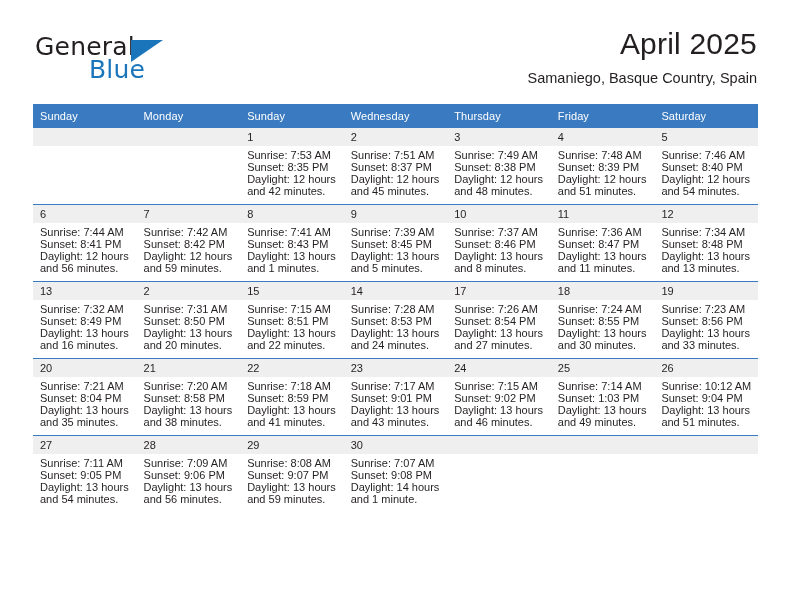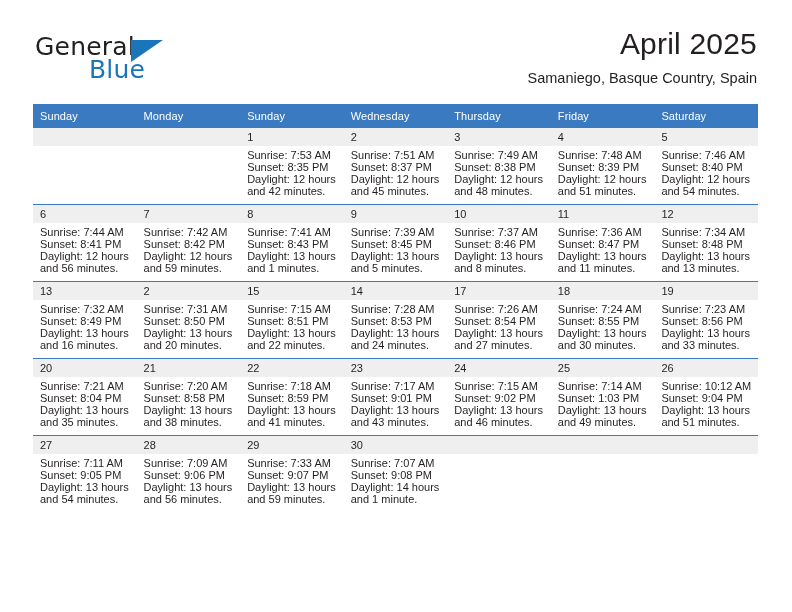--- a/index.html
+++ b/index.html
@@ -503,21 +503,21 @@
                 <div>Sunset: 9:06 PM</div>
                 <div>Daylight: 13 hours</div>
                 <div>and 56 minutes.</div>
               </div>
             </div>
           </td>
           <td>
             <div class="daywrap">
               <div class="daynum-strip">29</div>
               <div class="details">
-                <div>Sunrise: 7:33 AM</div>
+                <div>Sunrise: 8:08 AM</div>
                 <div>Sunset: 9:07 PM</div>
                 <div>Daylight: 13 hours</div>
                 <div>and 59 minutes.</div>
               </div>
             </div>
           </td>
           <td>
             <div class="daywrap">
               <div class="daynum-strip">30</div>
               <div class="details">

